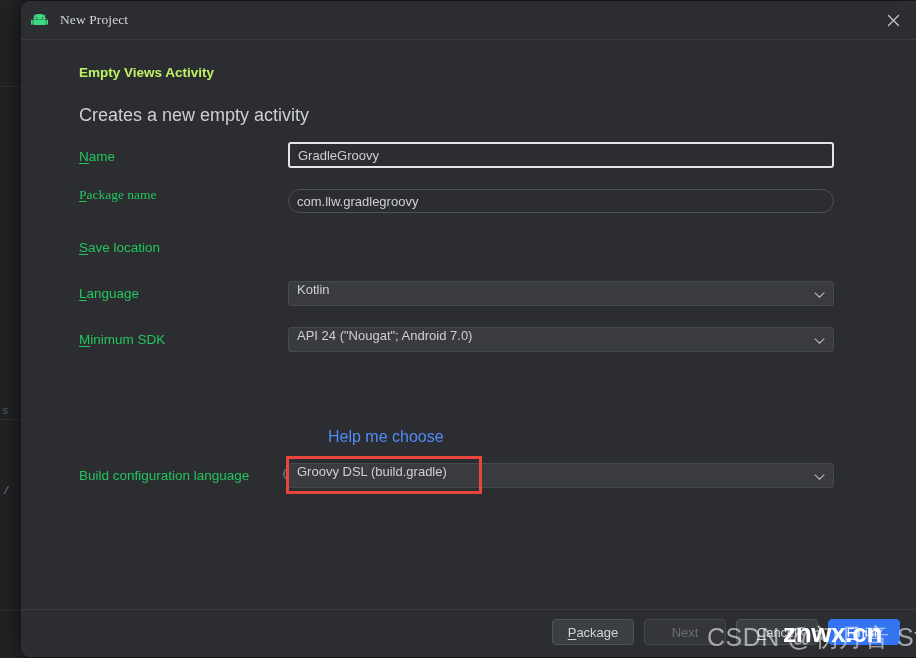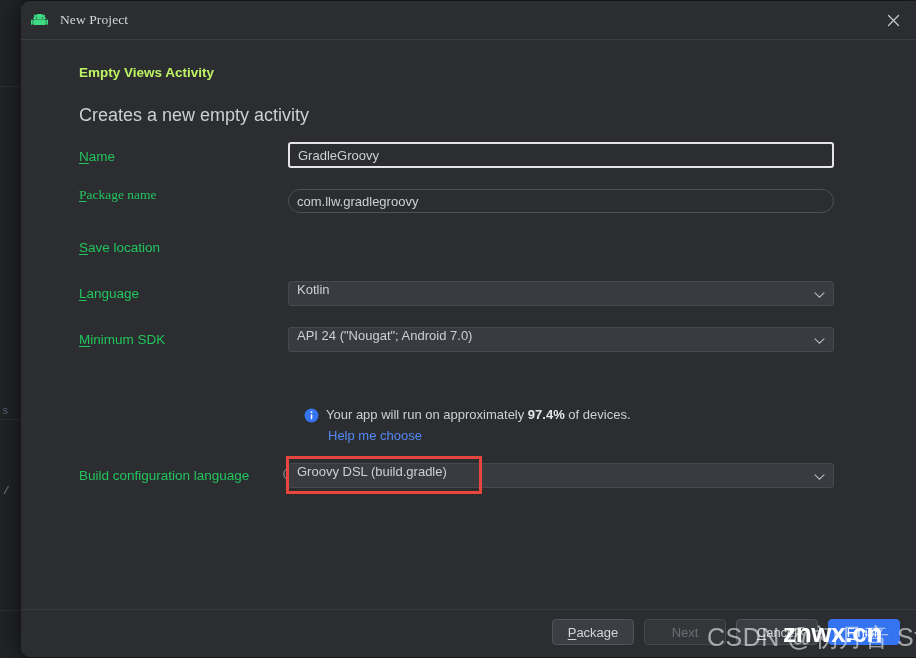--- a/index.html
+++ b/index.html
@@ -197,21 +197,21 @@
   .info-text {
     font-size: 13px;
     color: #cdcfd3;
     line-height: 16px;
   }
   .info-text b { color: #e4e6e9; font-weight: bold; }
   .help-link {
     position: absolute;
     left: 307px;
     top: 389px;
-    font-size: 13px;
+    font-size: 16px;
     color: #548af7;
     cursor: pointer;
   }
 
   .help-circle {
     position: absolute;
     left: 262px;
     top: 428px;
     cursor: pointer;
   }
@@ -369,30 +369,20 @@
     <div class="row-label" style="top:293px;"><span class="mnem">M</span><span>inimum SDK</span></div>
     <div class="combo" style="top:288px;">
       <span>API 24 ("Nougat"; Android 7.0)</span>
       <span class="combo-arrow">
         <svg width="11" height="7" viewBox="0 0 11 7">
             <path d="M1 1.4 L5.5 5.6 L10 1.4" fill="none" stroke="#b5b8bd" stroke-width="1.15" stroke-linecap="round"></path>
           </svg>
       </span>
     </div>
 
-    <div class="info-row">
-      <span class="info-icon">
-        <svg width="15" height="15" viewBox="0 0 15 15">
-          <circle cx="7.5" cy="7.5" r="7" fill="#3574f0"></circle>
-          <rect x="6.8" y="6.2" width="1.5" height="5" rx="0.6" fill="#ffffff"></rect>
-          <circle cx="7.55" cy="4.1" r="0.95" fill="#ffffff"></circle>
-        </svg>
-      </span>
-      <span class="info-text"><span>Your app will run on approximately </span><b>97.4%</b><span> of devices.</span></span>
-    </div>
     <div class="help-link">Help me choose</div>
 
     <div class="row-label" style="top:429px;">Build configuration language</div>
     <div class="help-circle">
       <svg width="14" height="14" viewBox="0 0 14 14">
         <circle cx="7" cy="7" r="6.2" fill="none" stroke="#9c9fa5" stroke-width="1"></circle>
         <path d="M5.2 5.3 a1.85 1.85 0 1 1 2.0 2.25 v1.0" fill="none" stroke="#9c9fa5" stroke-width="1" stroke-linecap="round"></path>
         <circle cx="7.15" cy="10.3" r="0.62" fill="#9c9fa5"></circle>
       </svg>
     </div>

